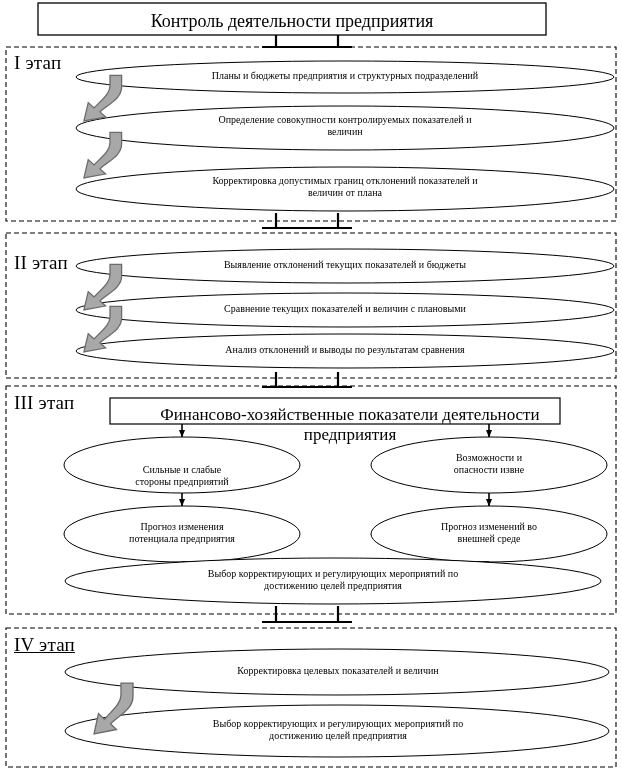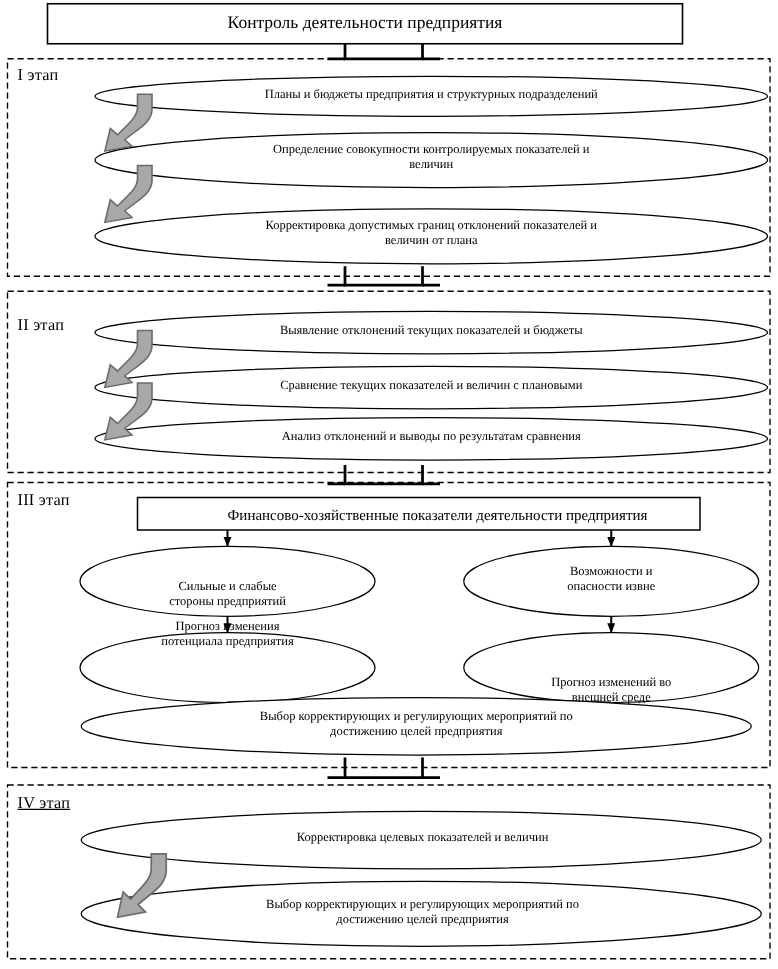--- a/index.html
+++ b/index.html
@@ -13,28 +13,28 @@
   .lbl{
     position:absolute;
     text-align:center;
     line-height:1.18;
     color:#000;
     white-space:pre-line;
     pointer-events:none;
   }
   .stage-label{
     position:absolute;
-    font-size:13px;
+    font-size:19px;
     letter-spacing:0.2px;
   }
   .title-text{
-    font-size:14px;
+    font-size:18px;
   }
   .box-text{
-    font-size:12px;
+    font-size:17px;
     padding-left:15px;
   }
   .ell-text{
     font-size:10px;
   }
 </style>
 </head>
 <body>
 
 <div id="canvas">
@@ -148,23 +148,23 @@
   <div class="lbl ell-text" style="left:110px;top:259px;width:470px;">Выявление отклонений текущих показателей и бюджеты</div>
   <div class="lbl ell-text" style="left:110px;top:303px;width:470px;">Сравнение текущих показателей и величин с плановыми</div>
   <div class="lbl ell-text" style="left:110px;top:344px;width:470px;">Анализ отклонений и выводы по результатам сравнения</div>
 
   <div class="stage-label" style="left:14px;top:392px;">III этап</div>
   <div class="lbl box-text" style="left:112px;top:405px;width:446px;">Финансово-хозяйственные показатели деятельности предприятия</div>
   <div class="lbl ell-text" style="left:74px;top:452px;width:216px;margin-top:12px;">Сильные и слабые
 стороны предприятий</div>
   <div class="lbl ell-text" style="left:381px;top:452px;width:216px;">Возможности и
 опасности извне</div>
-  <div class="lbl ell-text" style="left:74px;top:496px;width:216px;">Прогноз изменения
+  <div class="lbl ell-text" style="left:74px;top:521px;width:216px;">Прогноз изменения
 потенциала предприятия</div>
-  <div class="lbl ell-text" style="left:381px;top:521px;width:216px;margin-top:20px;">Прогноз изменений во
+  <div class="lbl ell-text" style="left:381px;top:521px;width:216px;">Прогноз изменений во
 внешней среде</div>
   <div class="lbl ell-text" style="left:100px;top:568px;width:466px;">Выбор корректирующих и регулирующих мероприятий по
 достижению целей предприятия</div>
 
   <div class="stage-label" style="left:14px;top:634px;text-decoration:underline;">IV этап</div>
   <div class="lbl ell-text" style="left:105px;top:665px;width:466px;">Корректировка целевых показателей и величин</div>
   <div class="lbl ell-text" style="left:105px;top:718px;width:466px;">Выбор корректирующих и регулирующих мероприятий по
 достижению целей предприятия</div>
 
 </div>

